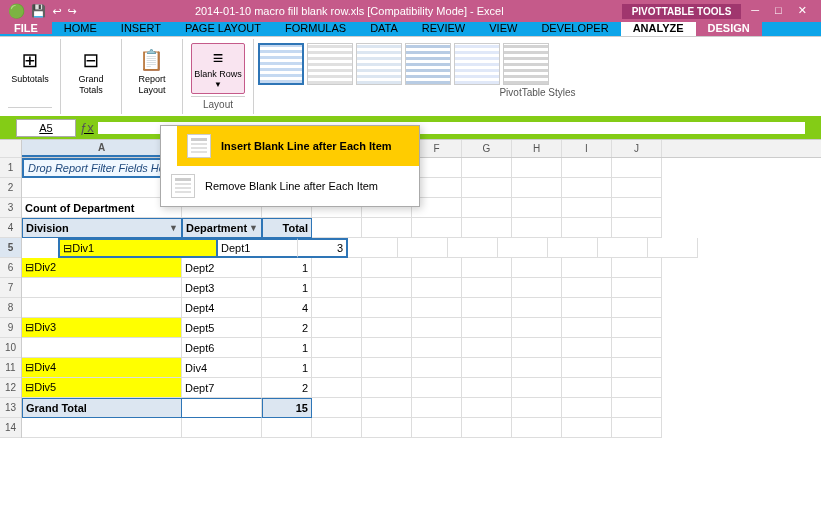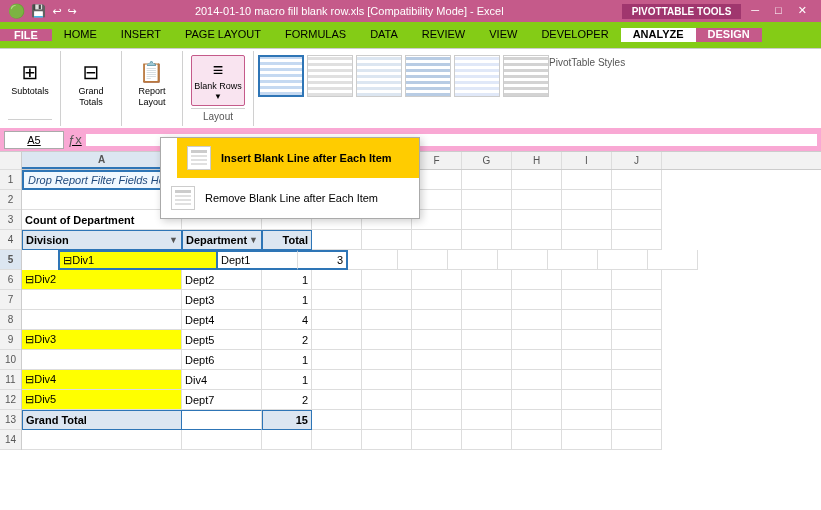--- a/index.html
+++ b/index.html
@@ -22,23 +22,23 @@
       background: #a0366e;
       color: white;
       padding: 2px 10px;
       font-size: 10px;
       font-weight: bold;
     }
 
     
     .ribbon-tabs {
       display: flex;
-      align-items: center;
-      background: #84cc16;
-      height: 26px;
+      align-items: flex-start;
+      background: #0ea5e9;
+      height: 14px;
     }
     .file-btn {
       background: #c55a8a;
       color: white;
       padding: 0 14px;
       font-weight: bold;
       font-size: 11px;
       display: flex;
       align-items: center;
       cursor: pointer;
@@ -131,22 +131,22 @@
     }
     .style-box.active { border: 2px solid #2e75b6; }
     .styles-label { font-size: 10px; color: #555; text-align: center; margin-top: 2px; }
 
     
     .formula-bar {
       display: flex;
       align-items: center;
       height: 24px;
       border-bottom: 1px solid #ccc;
-      background: #f9a8d4;
-      padding: 0 4px;
+      background: #84cc16;
+      padding: 0 16px;
       gap: 4px;
       text-decoration: underline;
     }
     .cell-ref {
       width: 60px;
       height: 18px;
       border: 1px solid #aaa;
       font-size: 11px;
       padding: 0 4px;
       text-align: center;
@@ -271,21 +271,21 @@
       width: 54px;
       padding: 4px 2px;
       border: 1px solid #c55a8a;
       border-radius: 2px;
       background: #f9e4f0;
       cursor: pointer;
     }
 
     .pivot-styles-area {
       display: flex;
-      flex-direction: row;
+      flex-direction: column;
       flex: 1;
       padding: 4px;
       min-width: 220px;
     }
   </style>
 </head>
 <body>
 
 <div class="title-bar">
   <div class="title-bar-left">

